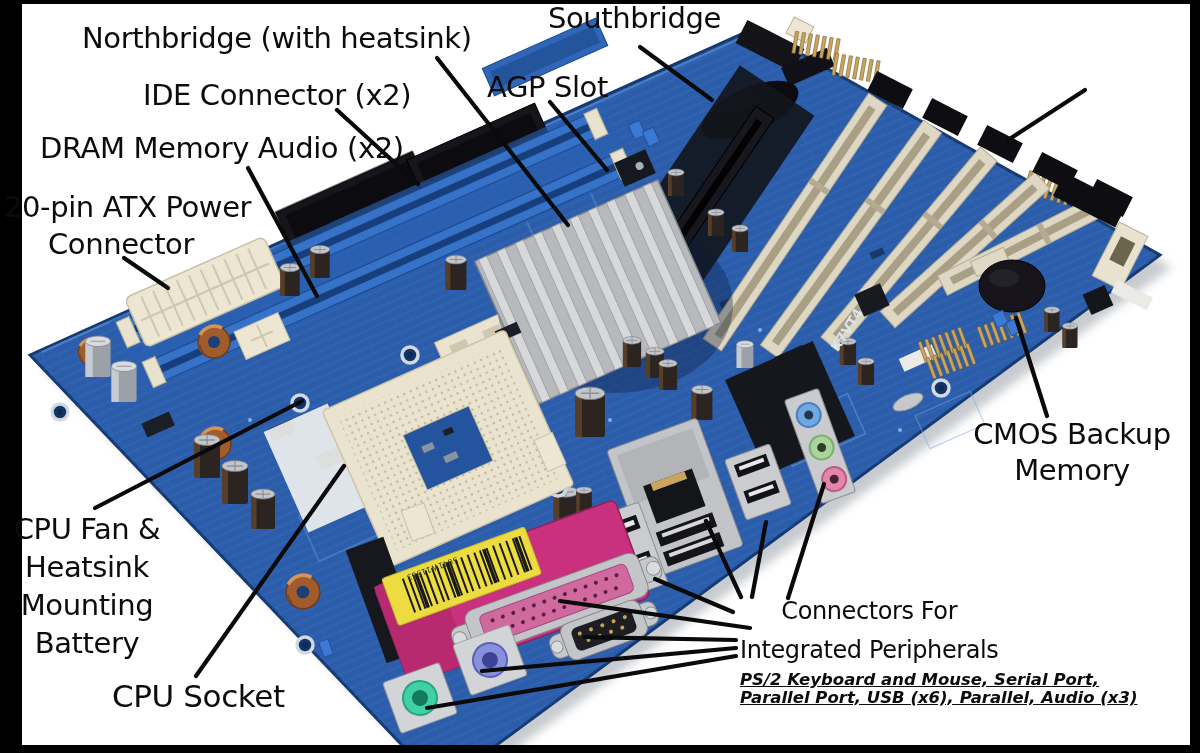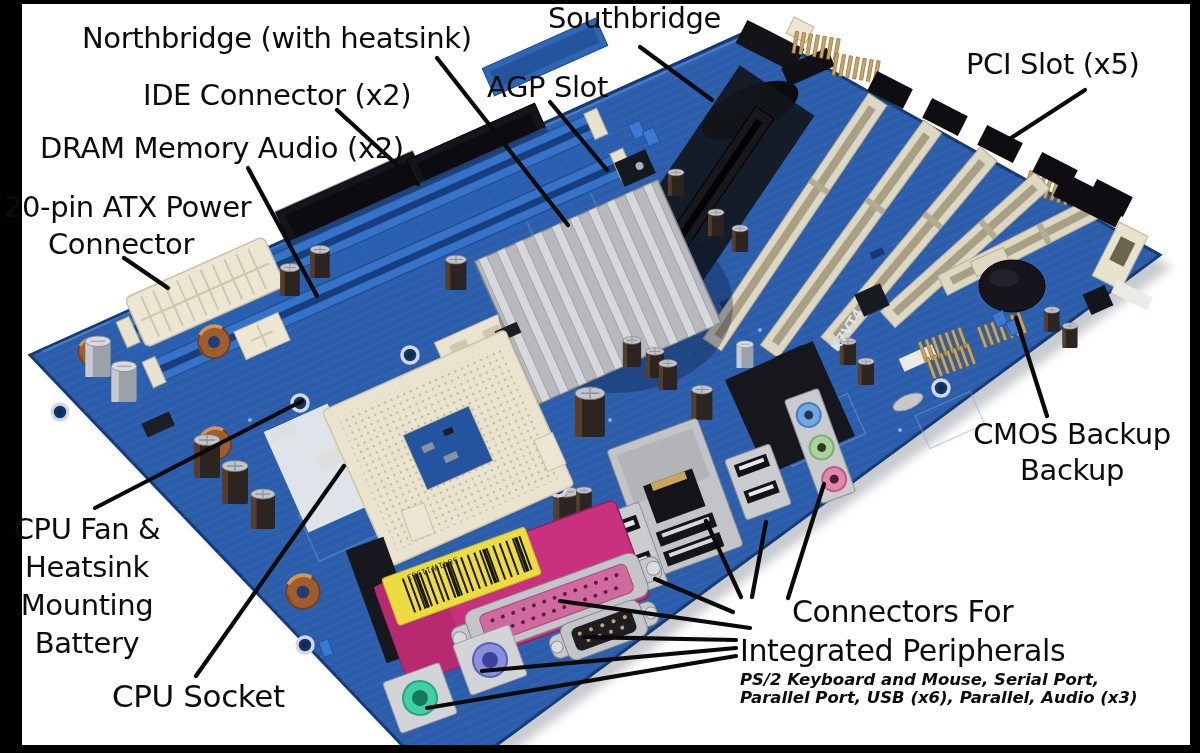--- a/index.html
+++ b/index.html
@@ -14,23 +14,23 @@
   .lbl-atx{left:4px;top:189px;width:234px;line-height:37px;}
   .lbl-northbridge{left:82px;top:22px;}
   .lbl-ide{left:143px;top:79px;}
   .lbl-dram{left:40px;top:132px;}
   .lbl-southbridge{left:548px;top:2px;}
   .lbl-agp{left:487px;top:71px;}
   .lbl-pci{left:966px;top:48px;}
   .lbl-cmos{left:972px;top:416px;width:200px;line-height:36px;}
   .lbl-cpufan{left:8px;top:510px;width:158px;line-height:38px;}
   .lbl-cpusocket{left:112px;top:679px;font-size:31px;}
-  .lbl-periph{left:740px;top:592px;font-size:30px;line-height:39px;}
+  .lbl-periph{left:740px;top:592px;font-size:24px;line-height:39px;}
   .lbl-periph-detail{left:740px;top:671px;width:336px;text-align:right;
-       font-size:16.5px;font-style:italic;font-weight:bold;line-height:17.5px;letter-spacing:0;}
+       font-size:16.5px;font-style:italic;font-weight:bold;line-height:17.5px;letter-spacing:0;text-decoration:underline;}
 </style>
 </head>
 <body>
 
 <div class="stage">
   <div class="photo-area"></div>
 
   <svg class="art" width="1200" height="753" viewBox="0 0 1200 753">
     <defs>
       <clipPath id="photoClip">
@@ -463,24 +463,23 @@
 
   <div class="lbl lbl-northbridge">Northbridge (with heatsink)</div>
   <div class="lbl lbl-ide">IDE Connector (x2)</div>
   <div class="lbl lbl-dram">DRAM Memory Audio (x2)</div>
   <div class="lbl lbl-atx centered">
     <span class="line">20-pin ATX Power</span>
     <span class="line">Connector</span>
   </div>
   <div class="lbl lbl-southbridge">Southbridge</div>
   <div class="lbl lbl-agp">AGP Slot</div>
-  <div class="lbl lbl-pci">PCI Slot (x5)</div>
   <div class="lbl lbl-cmos centered">
     <span class="line">CMOS Backup</span>
-    <span class="line">Backup</span>
+    <span class="line">Memory</span>
   </div>
   <div class="lbl lbl-cpufan centered">
     <span class="line">CPU Fan &amp;</span>
     <span class="line">Heatsink</span>
     <span class="line">Mounting</span>
     <span class="line">Battery</span>
   </div>
   <div class="lbl lbl-cpusocket">CPU Socket</div>
   <div class="lbl lbl-periph">
     <span class="line">Connectors For</span>

